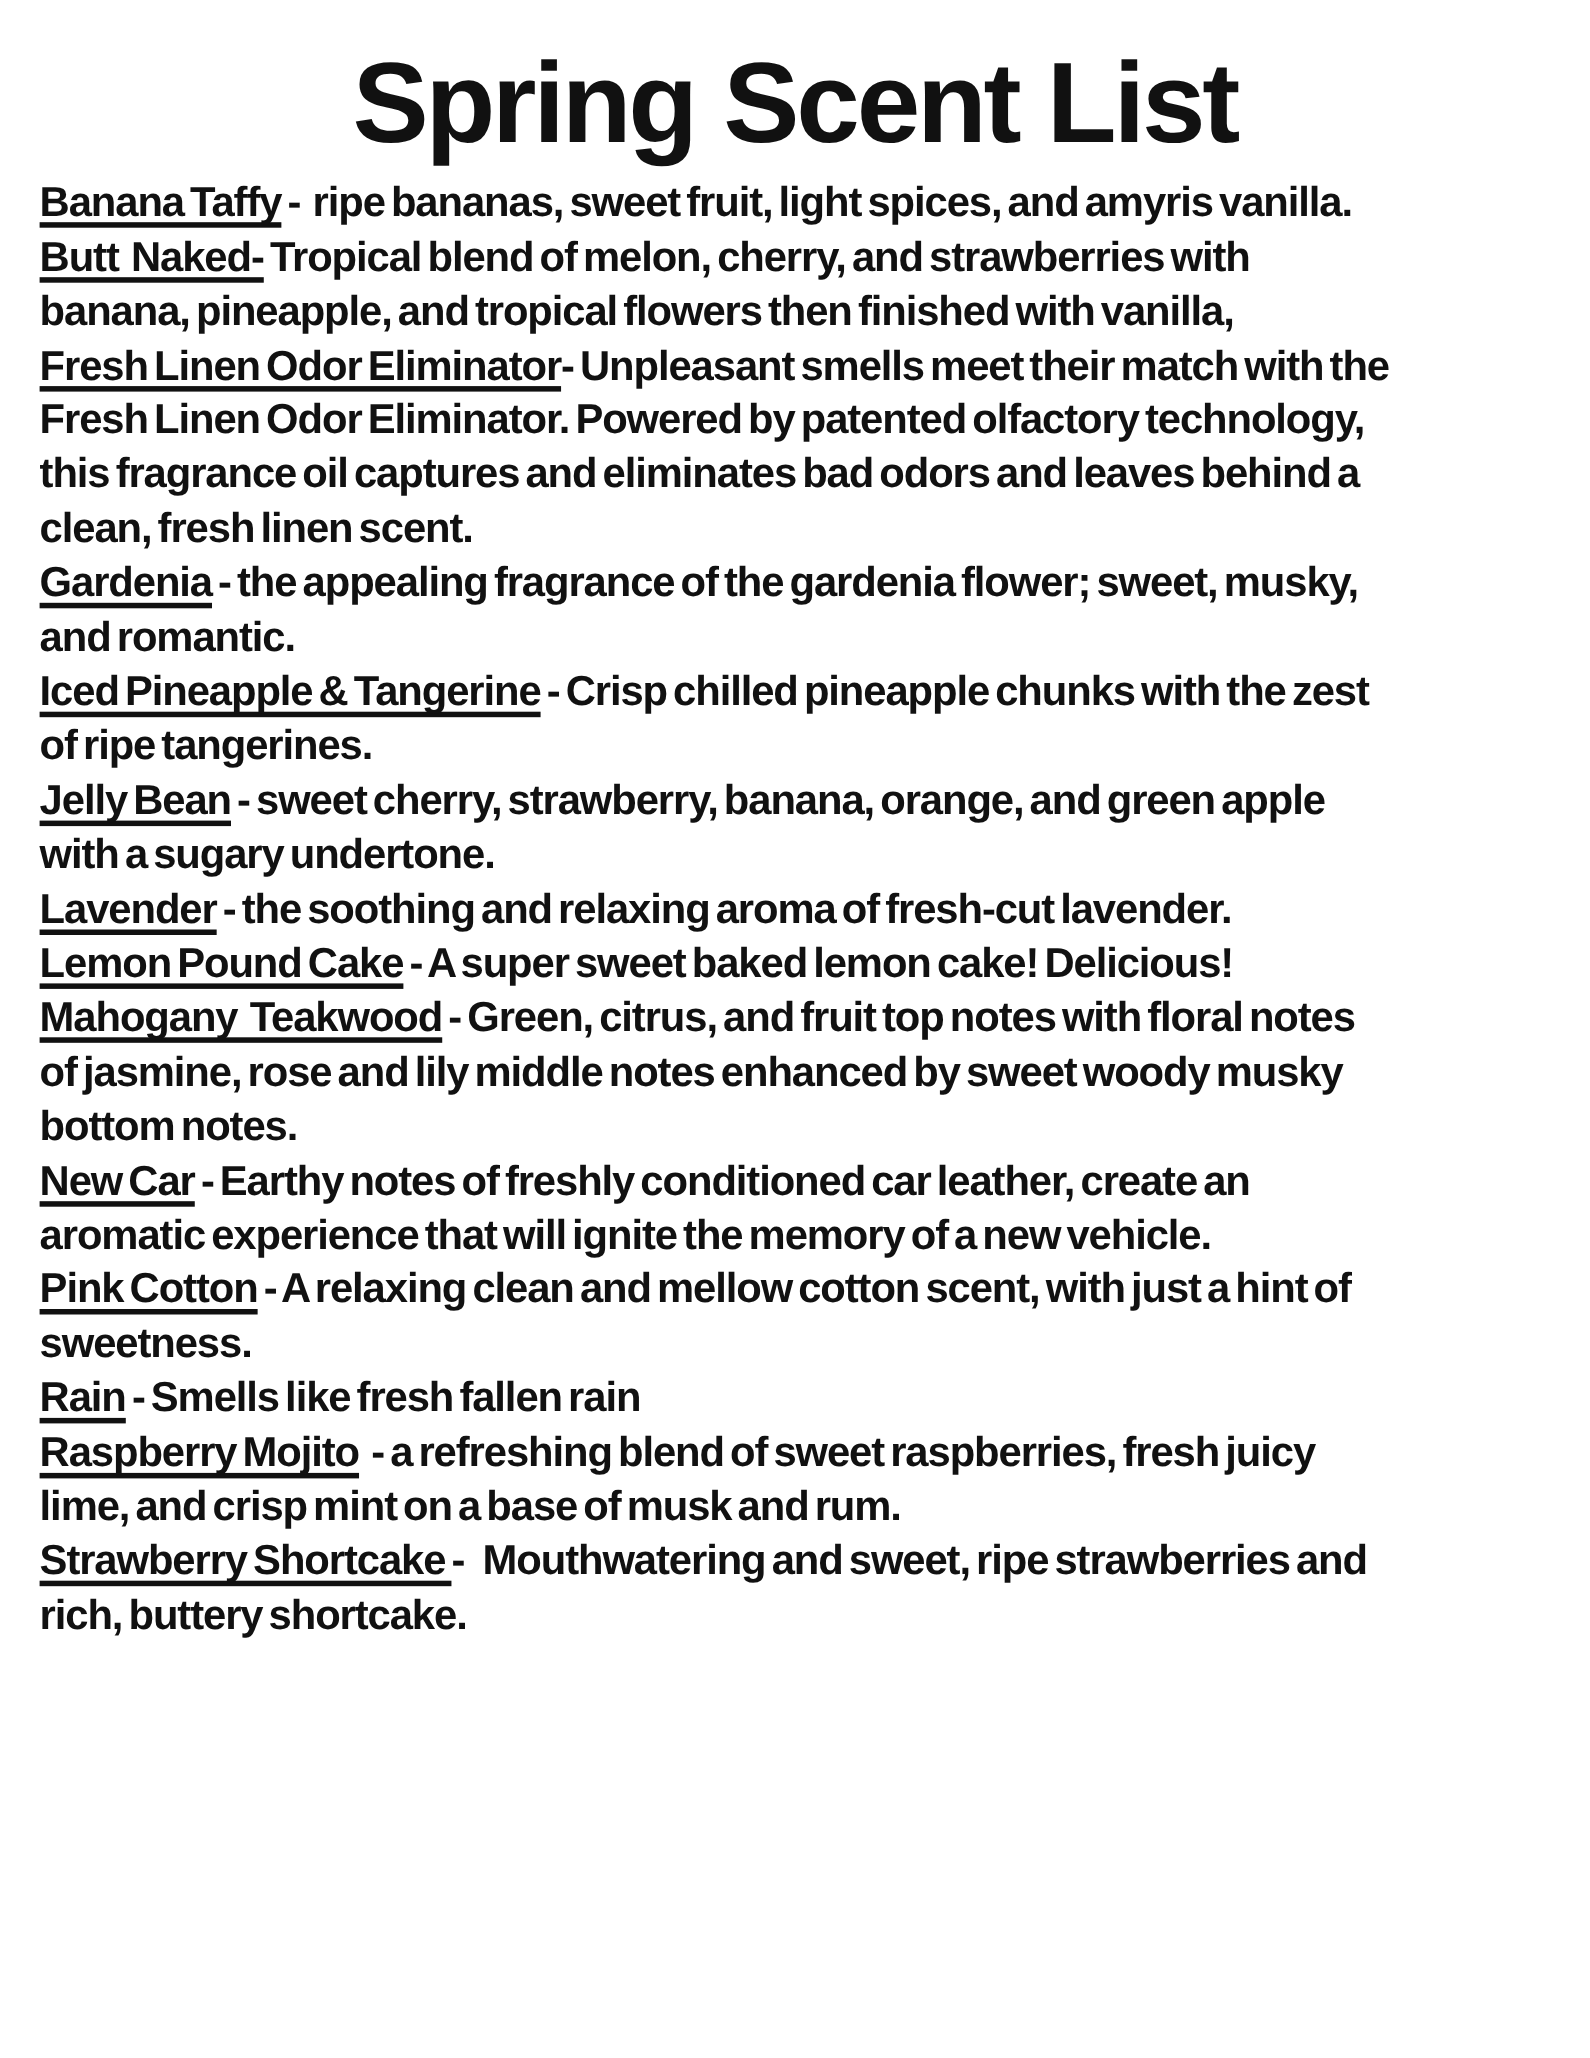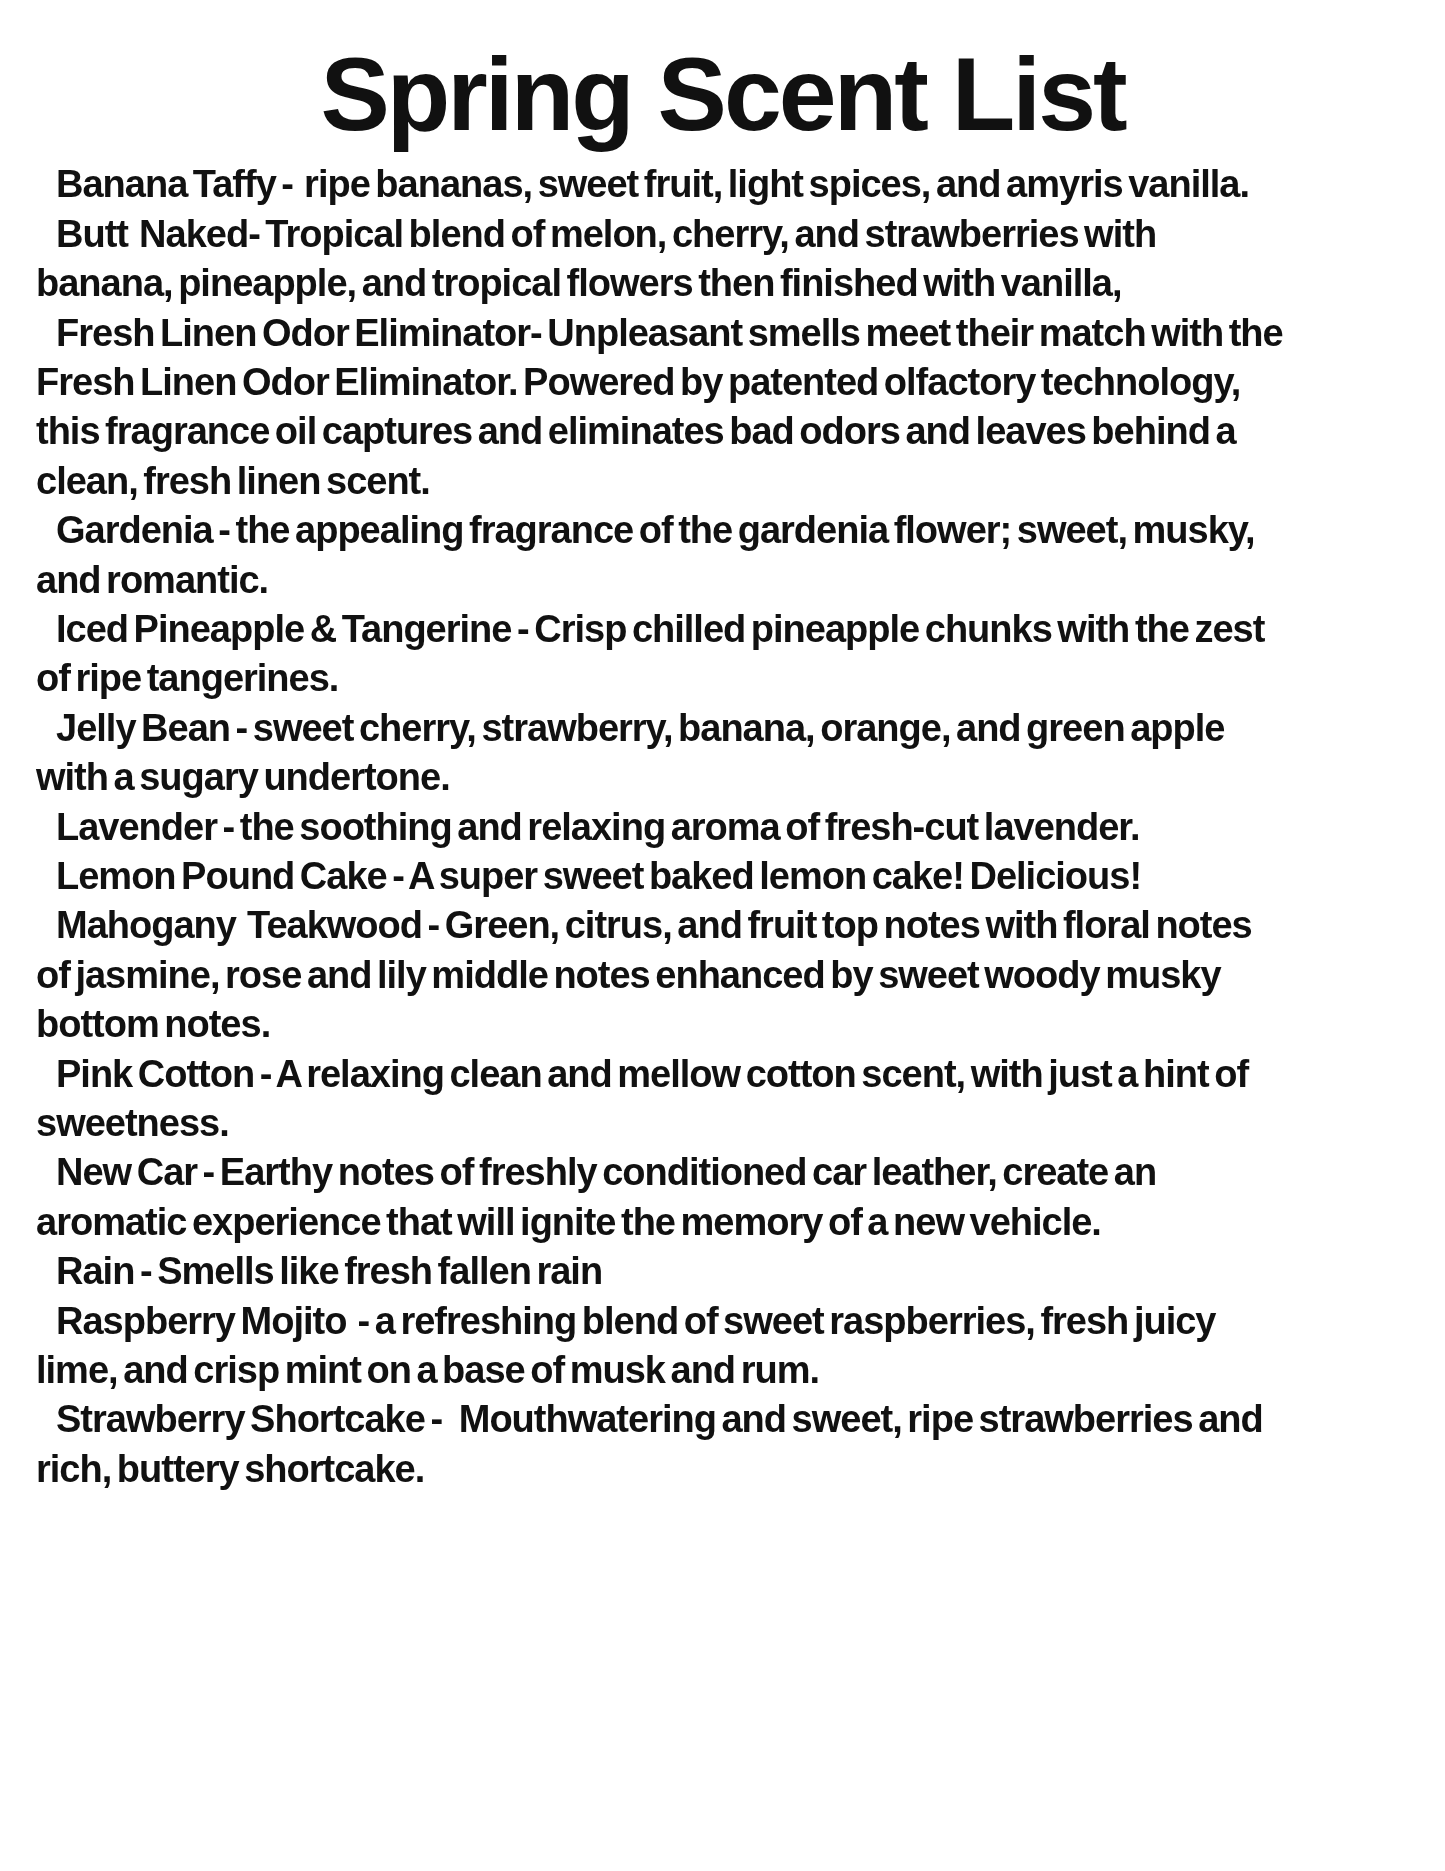--- a/index.html
+++ b/index.html
@@ -37,24 +37,24 @@
     margin: 0;
     font-size: 38px;
     font-weight: bold;
     line-height: 49.4px;
     letter-spacing: -1px;
     word-spacing: -4px;
     white-space: pre-wrap;
     color: #111111;
   }
   .scent-name .u {
+    text-decoration: underline;
     text-decoration-thickness: 5px;
     text-underline-offset: 6px;
     text-decoration-skip-ink: none;
-    margin-left: 20px;
   }
 </style>
 </head>
 <body>
 
 <div class="page" style="color: rgb(17, 17, 17); background: rgb(255, 255, 255);">
   <h1 class="title">Spring Scent List</h1>
   <div class="entries" id="entries">
   <p class="entry"><span class="scent-name"><span class="u">Banana Taffy</span><span class="rest"></span></span><span class="desc"> -  ripe bananas, sweet fruit, light spices, and amyris vanilla.</span></p>
 
@@ -77,25 +77,25 @@
 with a sugary undertone.</span></p>
 
   <p class="entry"><span class="scent-name"><span class="u">Lavender</span><span class="rest"></span></span><span class="desc"> - the soothing and relaxing aroma of fresh-cut lavender.</span></p>
 
   <p class="entry"><span class="scent-name"><span class="u">Lemon Pound Cake</span><span class="rest"></span></span><span class="desc"> - A super sweet baked lemon cake! Delicious!</span></p>
 
   <p class="entry"><span class="scent-name"><span class="u">Mahogany  Teakwood</span><span class="rest"></span></span><span class="desc"> - Green, citrus, and fruit top notes with floral notes
 of jasmine, rose and lily middle notes enhanced by sweet woody musky
 bottom notes.</span></p>
 
+  <p class="entry"><span class="scent-name"><span class="u">New Car</span><span class="rest"></span></span><span class="desc"> - Earthy notes of freshly conditioned car leather, create an
+aromatic experience that will ignite the memory of a new vehicle.</span></p>
+
   <p class="entry"><span class="scent-name"><span class="u">Pink Cotton</span><span class="rest"></span></span><span class="desc"> - A relaxing clean and mellow cotton scent, with just a hint of
 sweetness.</span></p>
-
-  <p class="entry"><span class="scent-name"><span class="u">New Car</span><span class="rest"></span></span><span class="desc"> - Earthy notes of freshly conditioned car leather, create an
-aromatic experience that will ignite the memory of a new vehicle.</span></p>
 
   <p class="entry"><span class="scent-name"><span class="u">Rain</span><span class="rest"></span></span><span class="desc"> - Smells like fresh fallen rain</span></p>
 
   <p class="entry"><span class="scent-name"><span class="u">Raspberry Mojito</span><span class="rest"></span></span><span class="desc">  - a refreshing blend of sweet raspberries, fresh juicy
 lime, and crisp mint on a base of musk and rum.</span></p>
 
   <p class="entry"><span class="scent-name"><span class="u">Strawberry Shortcake </span><span class="rest"></span></span><span class="desc">-   Mouthwatering and sweet, ripe strawberries and
 rich, buttery shortcake.</span></p>
 
 </div>

